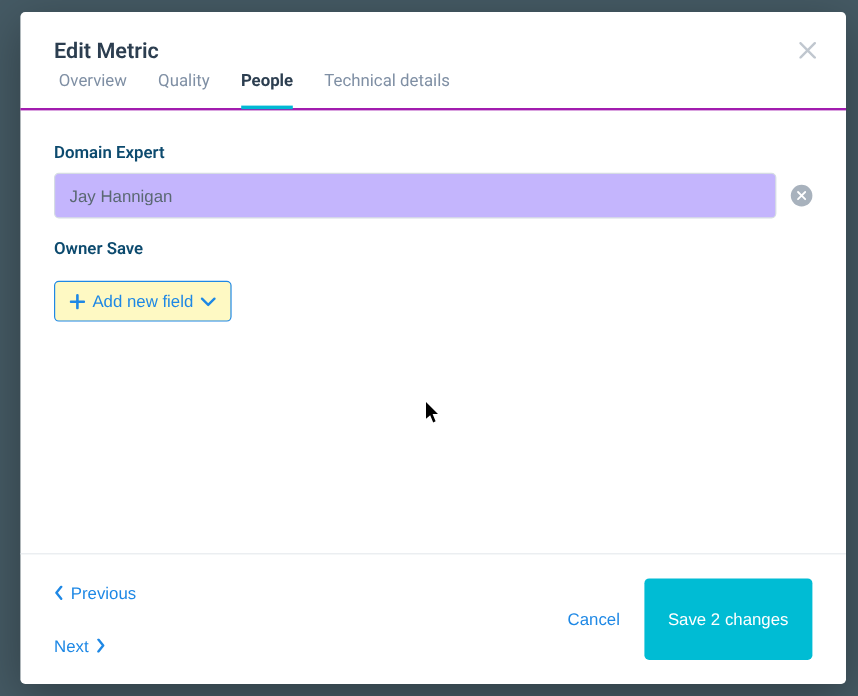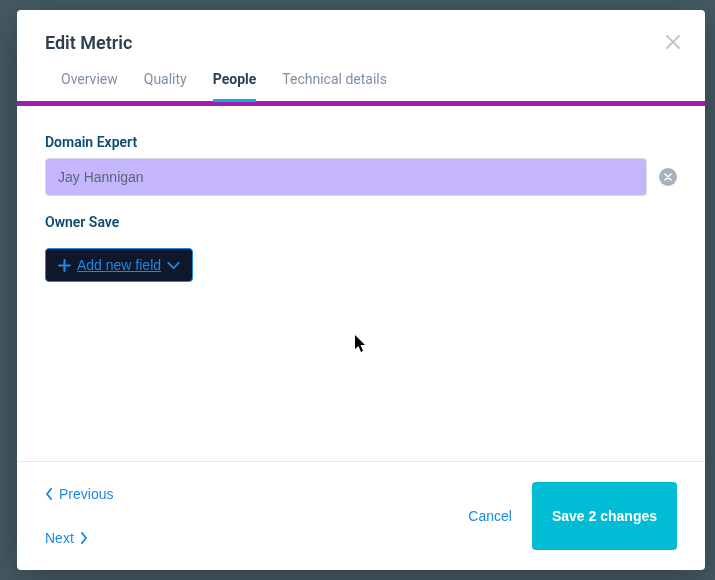--- a/index.html
+++ b/index.html
@@ -33,43 +33,43 @@
       flex-direction: column;
     }
     .modal-header {
       padding: 22px 28px 0 28px;
       position: relative;
     }
     .modal-title {
       font-size: 18px;
       font-weight: 600;
       color: #2c3e50;
-      margin-bottom: 18px;
+      margin-bottom: 7px;
     }
     .close-btn {
       position: absolute;
       top: 22px;
       right: 22px;
       width: 20px;
       height: 20px;
       cursor: pointer;
       color: #c0c7cf;
       display: flex;
       align-items: center;
       justify-content: center;
     }
     .close-btn svg {
       width: 14px;
       height: 14px;
     }
     .tabs {
-      padding: 0 44px;
+      padding: 0 32px;
       display: flex;
       gap: 26px;
-      border-bottom: 5px solid #a21caf;
+      border-bottom: 2px solid #a21caf;
     }
     .tab {
       padding-bottom: 14px;
       font-size: 14px;
       color: #7f8fa4;
       cursor: pointer;
       position: relative;
     }
     .tab.active {
       color: #2c3e50;
@@ -129,26 +129,25 @@
       height: 8px;
       color: #fff;
     }
     .add-field-btn {
       display: inline-flex;
       align-items: center;
       gap: 6px;
       padding: 8px 12px;
       border: 1px solid #1e88e5;
       border-radius: 4px;
-      background: #0f172a;
+      background: #fef9c3;
       color: #1e88e5;
       font-size: 14px;
       font-weight: 500;
       cursor: pointer;
-      text-decoration: underline;
     }
     .add-field-btn svg {
       width: 13px;
       height: 13px;
     }
     .modal-footer {
       border-top: 1px solid #e6eaee;
       padding: 20px 28px;
       display: flex;
       align-items: center;
@@ -185,21 +184,21 @@
       font-weight: 400;
       cursor: pointer;
       background: none;
       border: none;
     }
     .save-btn {
       padding: 26px 20px;
       background: #00bcd4;
       color: #fff;
       font-size: 14px;
-      font-weight: 700;
+      font-weight: 400;
       border: none;
       border-radius: 4px;
       cursor: pointer;
     }
     .cursor {
       position: absolute;
       top: 335px;
       left: 355px;
       pointer-events: none;
       z-index: 100;

